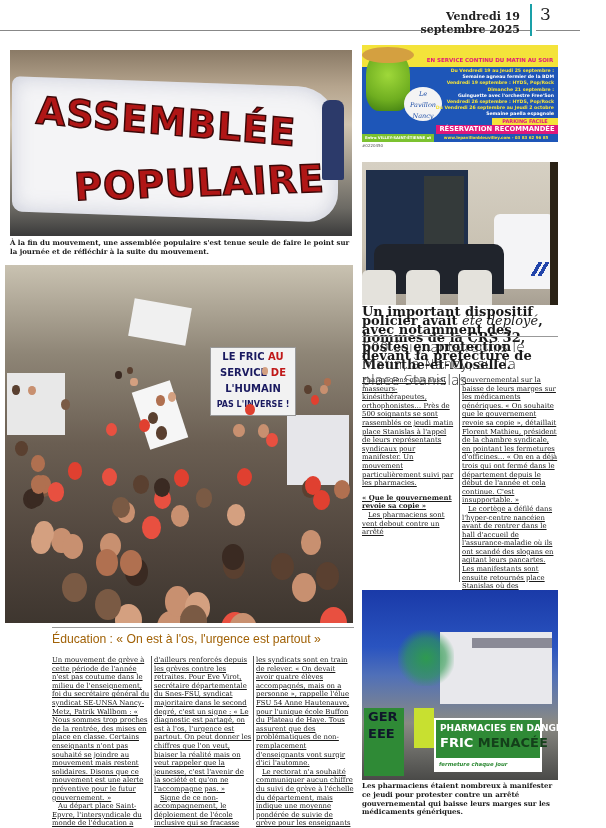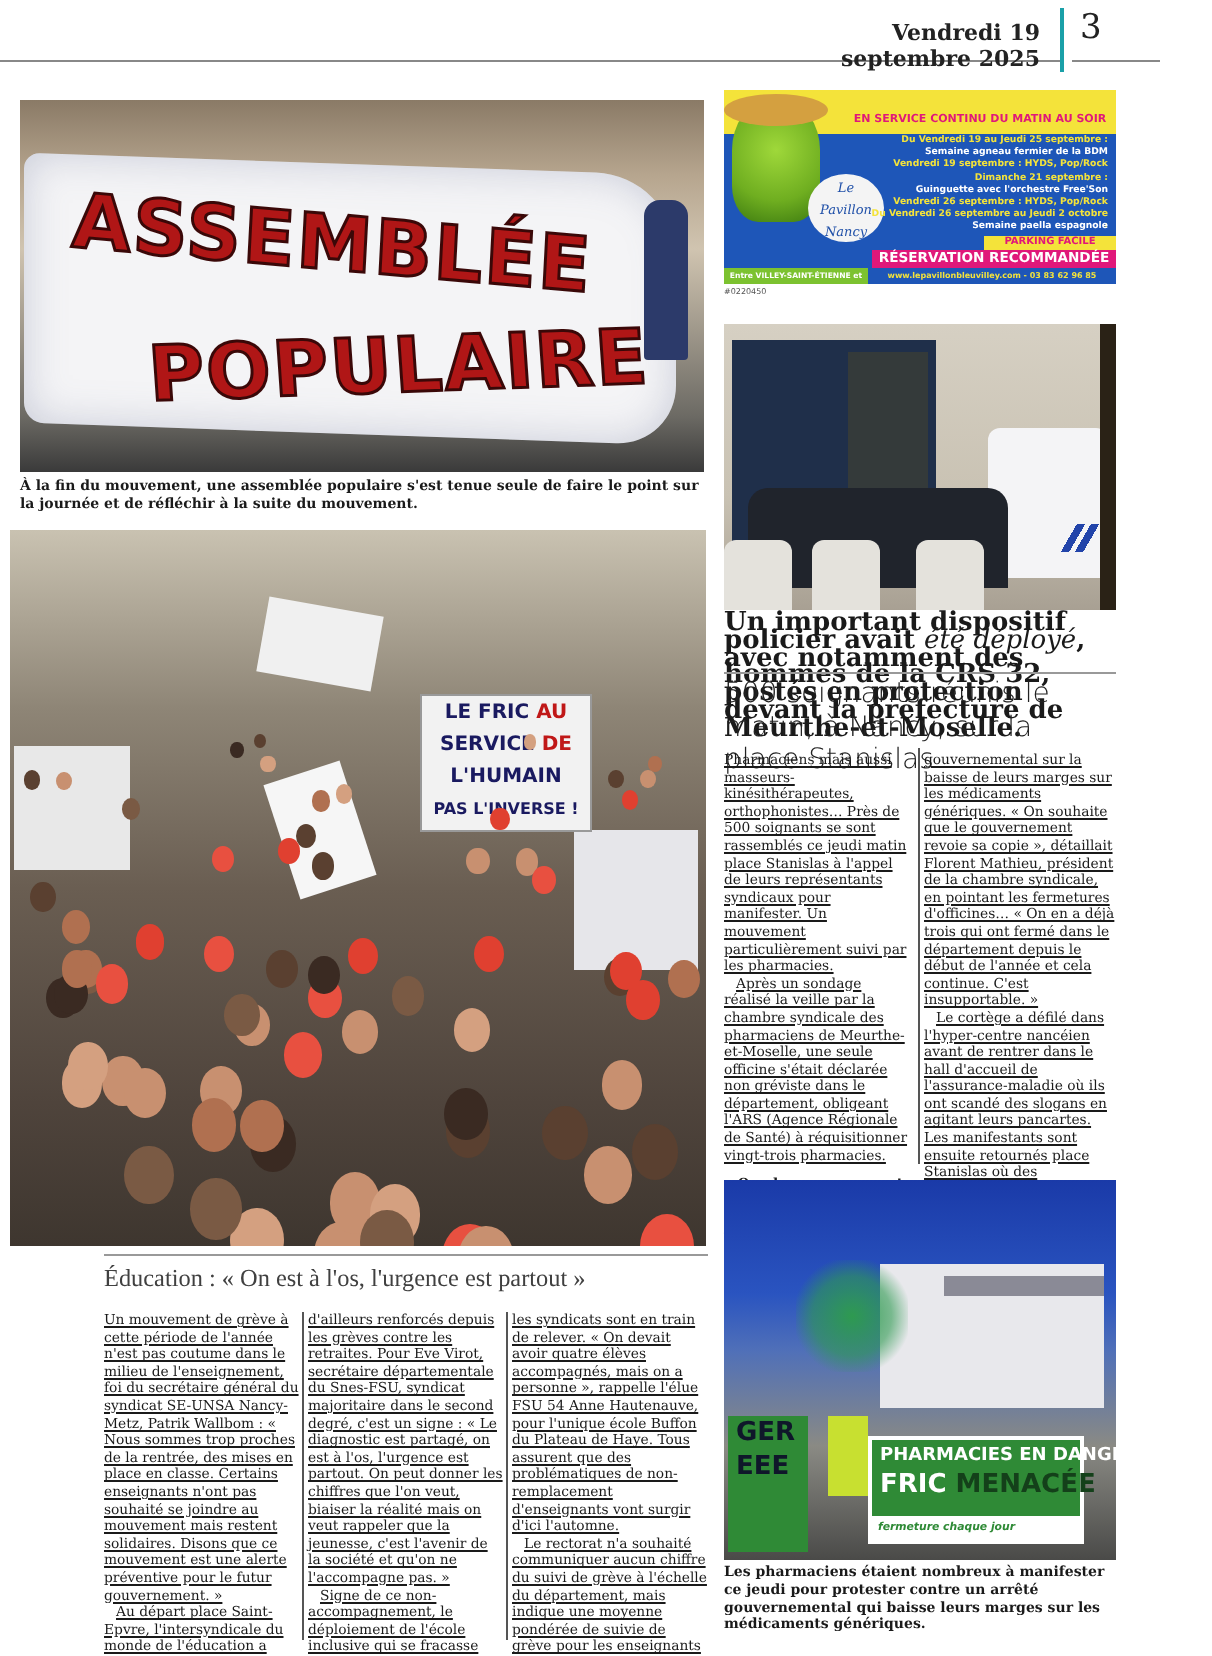--- a/index.html
+++ b/index.html
@@ -84,21 +84,21 @@
   #pharma-b1 { left:4px; top:3px; font-family:"DejaVu Sans", sans-serif; font-size:9px; font-weight:bold; color:#fff; white-space:nowrap; }
   #pharma-b2 { left:4px; top:15px; font-family:"DejaVu Sans", sans-serif; font-size:13px; font-weight:bold; color:#fff; white-space:nowrap; }
   #pharma-b2 .dk { color:#14401a; }
   #pharma-b3 { left:0; top:38px; width:104px; height:12px; background:#fff; font-family:"DejaVu Sans", sans-serif; font-size:5.4px; font-weight:bold; color:#2f8a36; font-style:italic; line-height:12px; padding-left:3px; box-sizing:border-box; }
   #pharma-vest { left:52px; top:118px; width:20px; height:40px; background:#c8e030; }
 
   #caption-pharma { left:362px; top:782px; width:196px; font-size:7px; font-weight:bold; line-height:8.8px; }
 
   
   #sep-edu { left:52px; top:627px; width:302px; height:1px; background:#999; }
-  #title-edu { left:52px; top:630px; width:306px; font-family:Liberation Serif, serif; font-size:12.2px; line-height:18px; color:#404040; white-space:nowrap; }
+  #title-edu { left:52px; top:630px; width:306px; font-family:Liberation Sans, sans-serif; font-size:12.2px; line-height:18px; color:#a16207; white-space:nowrap; }
   #col-e1 { left:52px; top:656px; width:98px; }
   #col-e2 { left:154px; top:656px; width:98px; }
   #col-e3 { left:256px; top:656px; width:98px; }
   #colsep-e1 { left:151px; top:656px; width:1px; height:164px; background:#555; }
   #colsep-e2 { left:253px; top:656px; width:1px; height:164px; background:#555; }
 </style>
 </head>
 <body>
 
 <div class="abs" id="hdr-line"></div>
@@ -238,21 +238,20 @@
   <div class="police-block" style="left:44px"></div>
   <div class="police-block" style="left:96px"></div>
   <div class="abs" id="police-gold"></div>
 </div>
 <div class="abs" id="caption-police"><span>Un important dispositif policier avait </span><span class="it">été déployé</span><span>, avec notamment des hommes de la CRS 32, postés en protection devant la préfecture de Meurthe-et-Moselle.</span></div>
 
 <div class="abs" id="sep-pharma"></div>
 <div class="abs" id="title-pharma">500 soignants réunis le matin, à Nancy, sur la place Stanislas</div>
 <div class="col" id="col-p1">
     <p class="">Pharmaciens mais aussi masseurs-kinésithérapeutes, orthophonistes… Près de 500 soignants se sont rassemblés ce jeudi matin place Stanislas à l'appel de leurs représentants syndicaux pour manifester. Un mouvement particulièrement suivi par les pharmacies.</p>
-    <p class="ind">Après un sondage réalisé la veille par la chambre syndicale des pharmaciens de Meurthe-et-Moselle, une seule officine s'était déclarée non gréviste dans le département, obligeant l'ARS (Agence Régionale de Santé) à réquisitionner vingt-trois pharmacies.</p>
     <p class="sub">« Que le gouvernement revoie sa copie »</p>
     <p class="ind">Les pharmaciens sont vent debout contre un arrêté</p>
   </div>
 <div class="abs" id="colsep-p"></div>
 <div class="col" id="col-p2">
     <p class="">gouvernemental sur la baisse de leurs marges sur les médicaments génériques. « On souhaite que le gouvernement revoie sa copie », détaillait Florent Mathieu, président de la chambre syndicale, en pointant les fermetures d'officines… « On en a déjà trois qui ont fermé dans le département depuis le début de l'année et cela continue. C'est insupportable. »</p>
     <p class="ind">Le cortège a défilé dans l'hyper-centre nancéien avant de rentrer dans le hall d'accueil de l'assurance-maladie où ils ont scandé des slogans en agitant leurs pancartes. Les manifestants sont ensuite retournés place Stanislas où des représentants syndicaux ont été reçus à la préfecture.</p>
     <p class="sig">● A.G.</p>
   </div>
 

